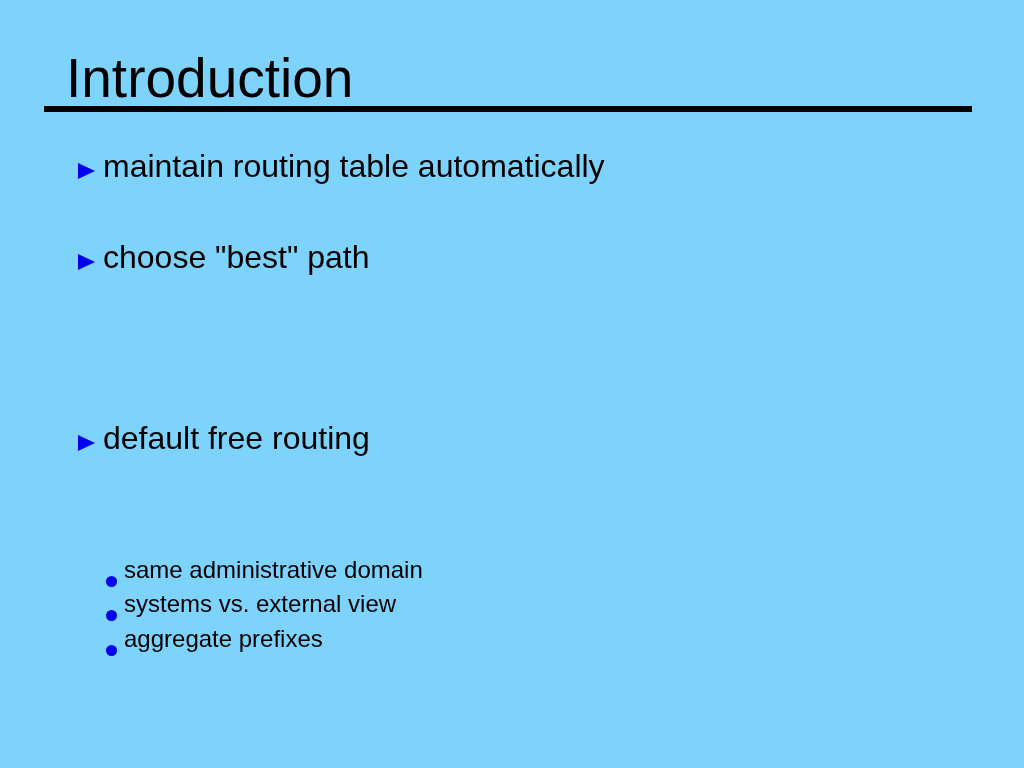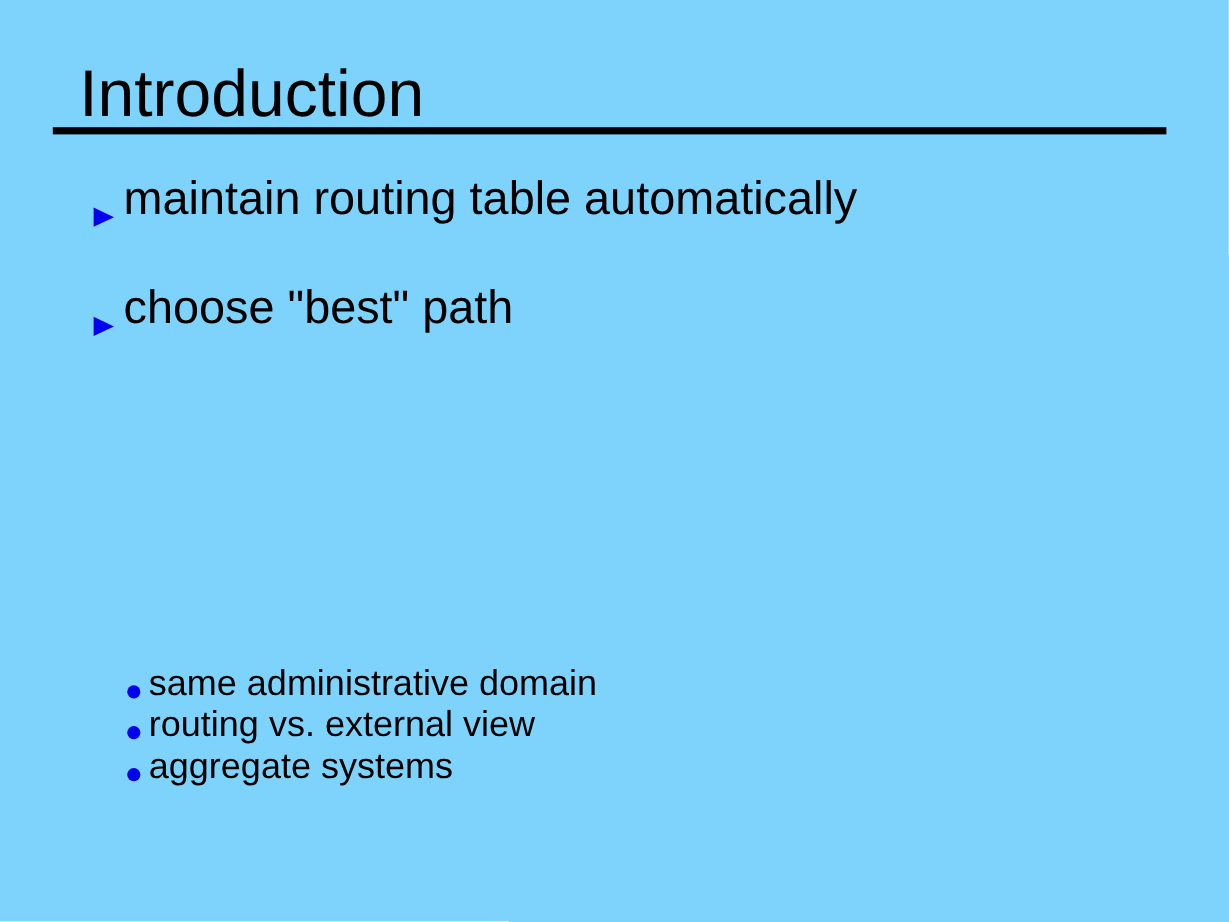--- a/index.html
+++ b/index.html
@@ -29,41 +29,41 @@
     left: 44px;
     top: 106px;
     width: 928px;
     height: 6px;
     background: #000000;
   }
   .bullet {
     position: absolute;
     left: 78px;
     display: flex;
-    align-items: flex-end;
-    font-size: 39px;
+    align-items: flex-start;
+    font-size: 32px;
     line-height: 46px;
     white-space: nowrap;
   }
   .tri {
     flex: 0 0 auto;
     width: 0;
     height: 0;
     border-left: 17px solid #0000ee;
     border-top: 8px solid transparent;
     border-bottom: 8px solid transparent;
     margin-top: 20px;
     margin-right: 8px;
   }
   .sub {
     position: absolute;
     left: 106px;
     display: flex;
-    align-items: center;
-    font-size: 30px;
+    align-items: flex-end;
+    font-size: 24px;
     line-height: 34px;
     white-space: nowrap;
   }
   .dot {
     flex: 0 0 auto;
     width: 11px;
     height: 11px;
     border-radius: 50%;
     background: #0000ee;
     margin-top: 12px;
@@ -83,30 +83,34 @@
     <span class="tri"></span>
     <span>maintain routing table automatically</span>
   </div>
 
   <div class="bullet" style="top:234px">
     <span class="tri"></span>
     <span>choose "best" path</span>
   </div>
 
 
+  <div class="bullet" style="top:415px">
+    <span class="tri"></span>
+    <span>default free routing</span>
+  </div>
 
 
   <div class="sub" style="top:553px">
     <span class="dot"></span>
     <span>same administrative domain</span>
   </div>
 
   <div class="sub" style="top:587px">
     <span class="dot"></span>
-    <span>routing vs. external view</span>
+    <span>systems vs. external view</span>
   </div>
 
   <div class="sub" style="top:622px">
     <span class="dot"></span>
-    <span>aggregate systems</span>
+    <span>aggregate prefixes</span>
   </div>
 
 </div>
 
 </body></html>

